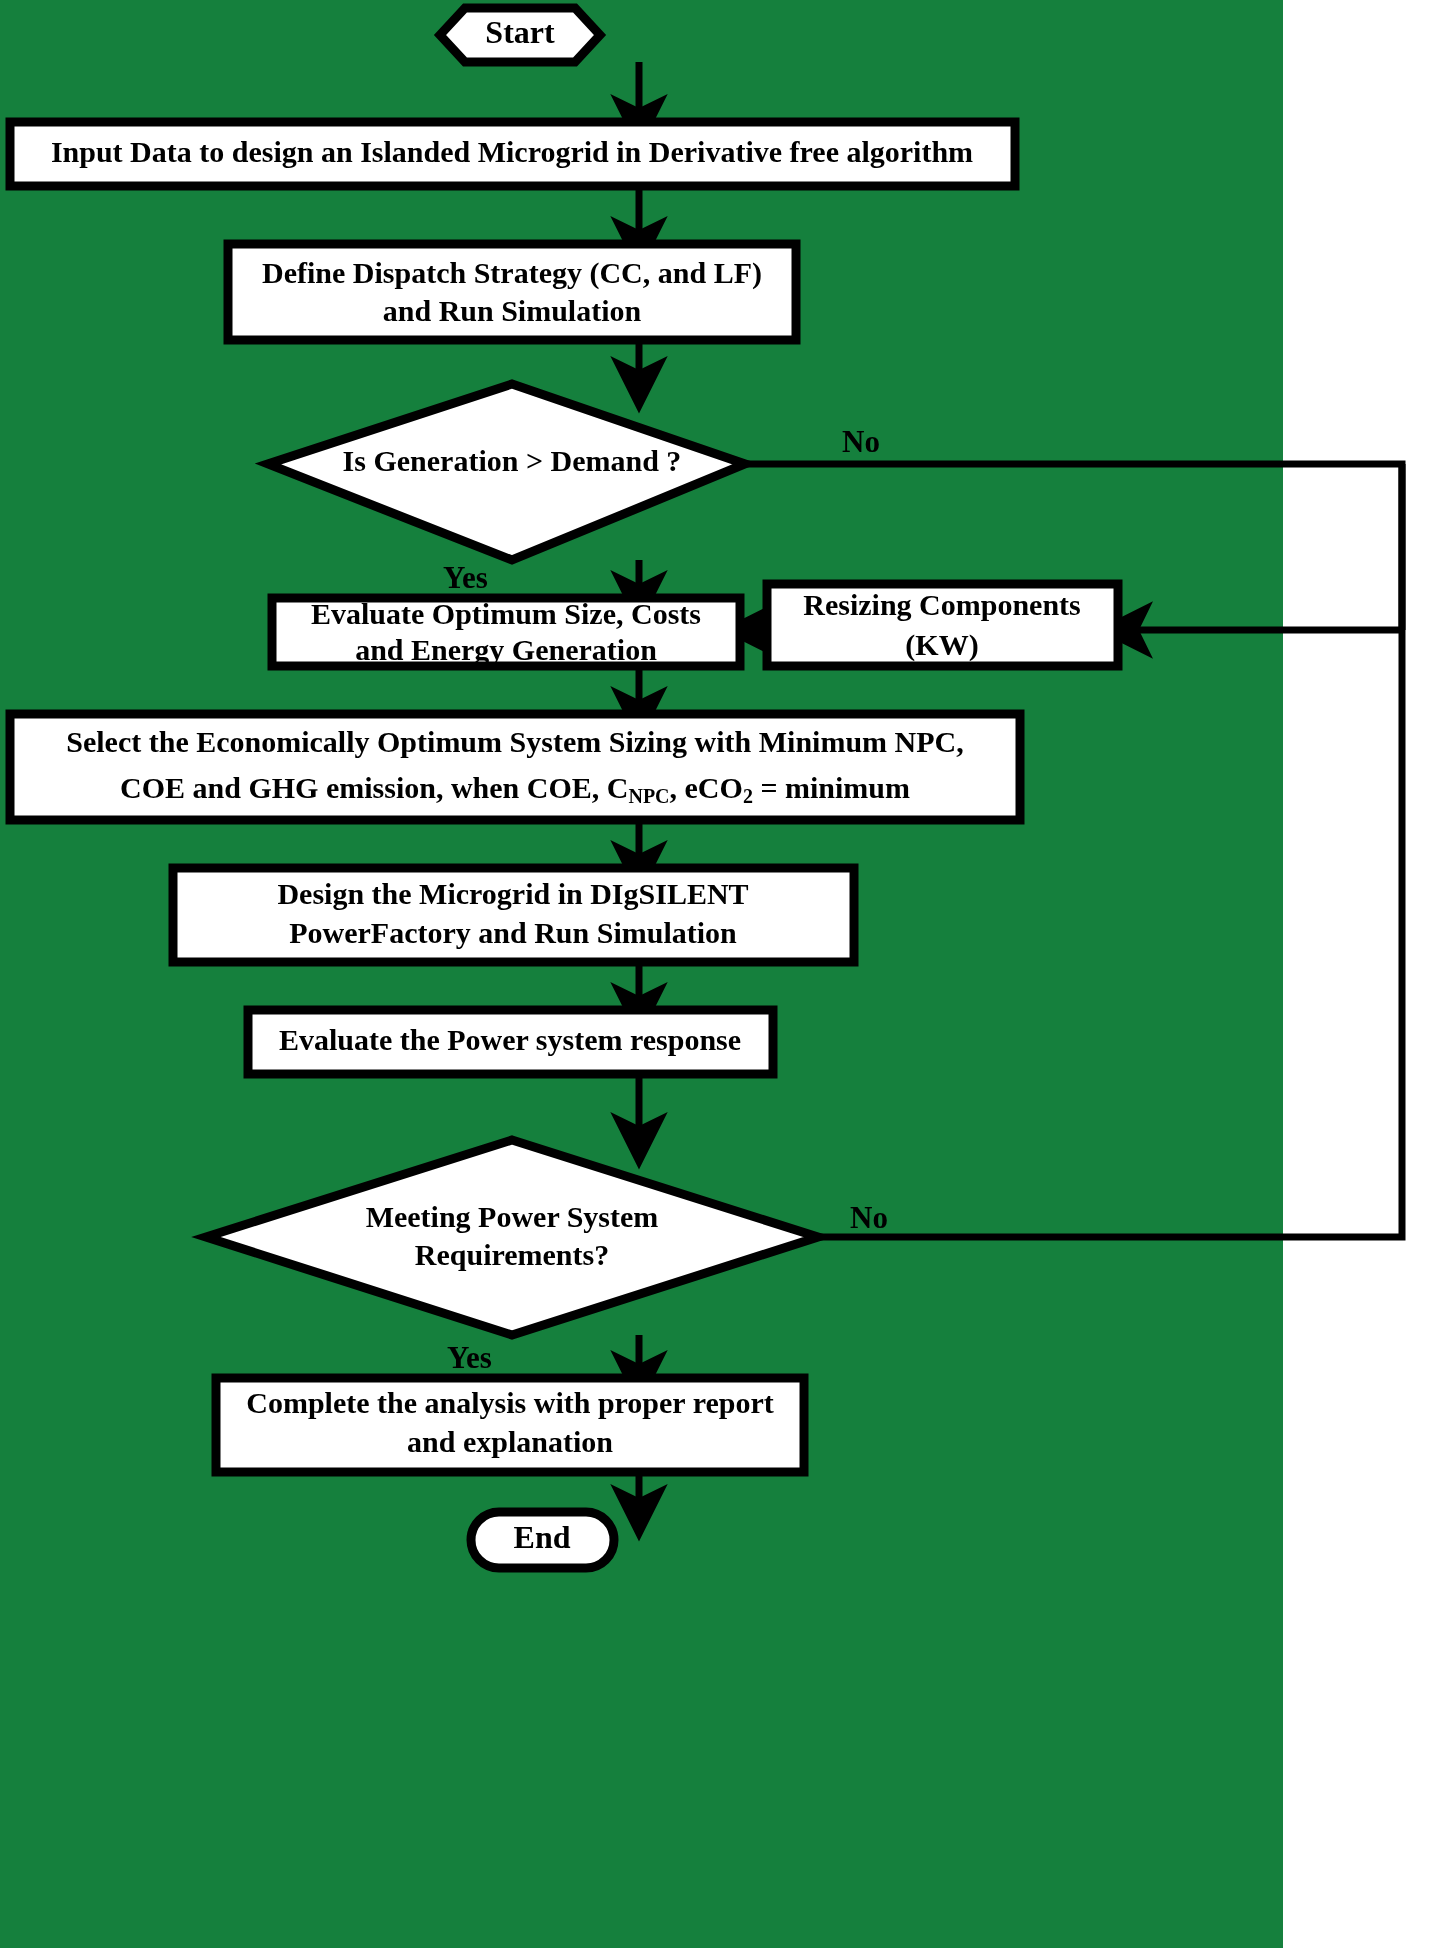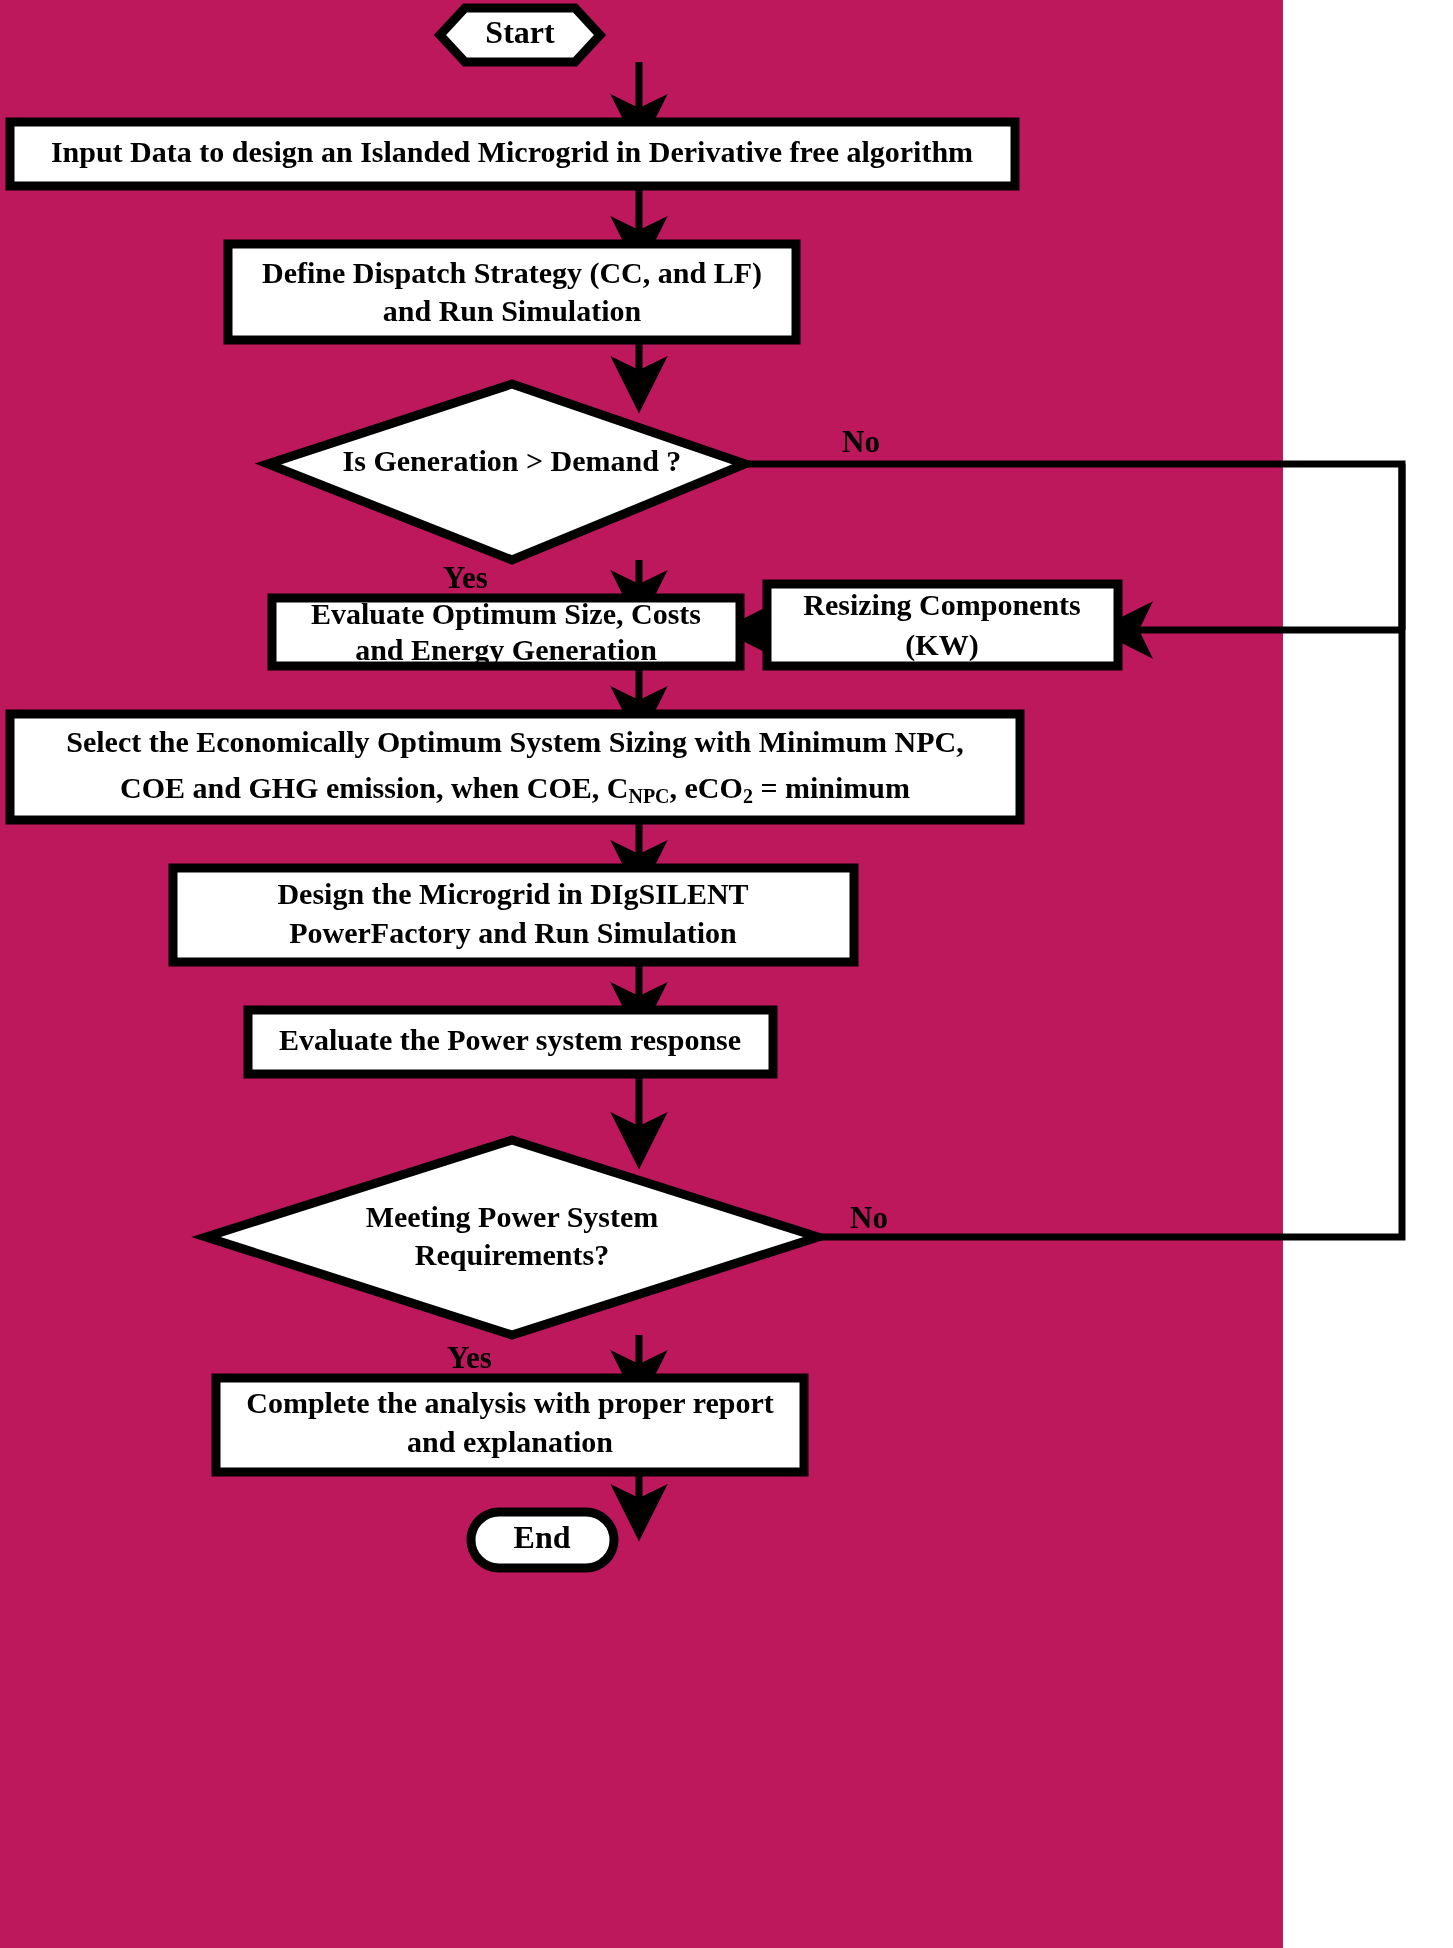--- a/index.html
+++ b/index.html
@@ -10,21 +10,21 @@
   body {
     width: 1453px;
     height: 1948px;
     font-family: "Liberation Serif", "DejaVu Serif", serif;
     overflow: hidden;
   }
   #flowchart-root {
     position: relative;
     width: 1283px;
     height: 1948px;
-    background: #be185d;
+    background: #15803d;
   }
   svg.chart-svg {
     display: block;
     width: 1453px;
     height: 1948px;
   }
   .node-shape {
     fill: #ffffff;
     stroke: #000000;
     stroke-width: 9;

